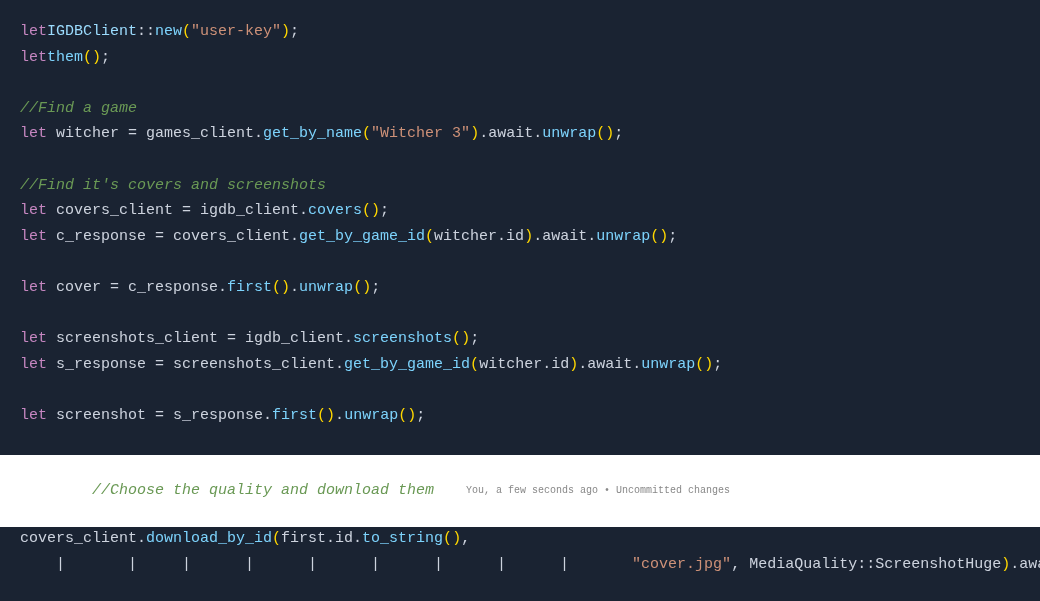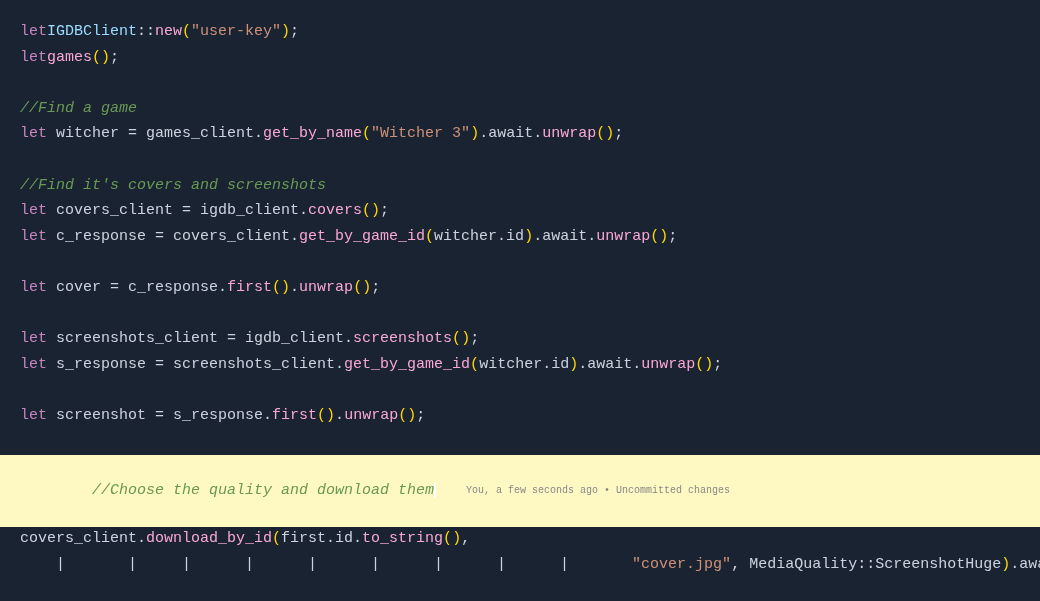--- a/index.html
+++ b/index.html
@@ -31,21 +31,21 @@
       min-height: 25.6px;
       padding: 0 20px;
       white-space: pre;
     }
     .code-line.active-line {
       background: #243447;
     }
     
     .kw { color: #c586c0; } 
     .ident { color: #9cdcfe; }
-    .fn-call { color: #f9a8d4; }
+    .fn-call { color: #7dd3fc; }
     .string { color: #ce9178; }
     .comment { color: #6a9955; font-style: italic; }
     .paren { color: #ffd700; }
     .semi { color: #cdd3de; }
     .plain { color: #cdd3de; }
     .cursor {
       display: inline-block;
       width: 2px;
       height: 15px;
       background: #ffffff;
@@ -60,21 +60,21 @@
 <body>
 
 <div class="editor">
   <div class="code-area">
 
     <div class="code-line">
       <span class="kw">let</span><span class="ident">IGDBClient</span><span class="plain">::</span><span class="fn-call">new</span><span class="paren">(</span><span class="string">"user-key"</span><span class="paren">)</span><span class="semi">;</span>
     </div>
 
     <div class="code-line">
-      <span class="kw">let</span><span class="fn-call">games</span><span class="paren">(</span><span class="paren">)</span><span class="semi">;</span>
+      <span class="kw">let</span><span class="fn-call">them</span><span class="paren">(</span><span class="paren">)</span><span class="semi">;</span>
     </div>
 
     <div class="code-line">&nbsp;</div>
 
     <div class="code-line">
       <span class="comment">//Find a game</span>
     </div>
 
     <div class="code-line">
       <span class="kw">let</span><span class="plain"> witcher = games_client.</span><span class="fn-call">get_by_name</span><span class="paren">(</span><span class="string">"Witcher 3"</span><span class="paren">)</span><span class="plain">.await.</span><span class="fn-call">unwrap</span><span class="paren">(</span><span class="paren">)</span><span class="semi">;</span>
@@ -111,21 +111,21 @@
     </div>
 
     <div class="code-line">&nbsp;</div>
 
     <div class="code-line">
       <span class="kw">let</span><span class="plain"> screenshot = s_response.</span><span class="fn-call">first</span><span class="paren">(</span><span class="paren">)</span><span class="plain">.</span><span class="fn-call">unwrap</span><span class="paren">(</span><span class="paren">)</span><span class="semi">;</span>
     </div>
 
     <div class="code-line">&nbsp;</div>
 
-    <div class="code-line active-line" style="display:flex; align-items:center; background:#fef9c3;">
+    <div class="code-line active-line" style="display:flex; align-items:center; background:#ffffff;">
       <span style="flex: 0 0 auto;">
         <span class="comment">//Choose the quality and download them</span><span class="cursor"></span>
       </span>
       <span style="flex: 1; padding-left: 30px; color: #888; font-size: 10px; white-space: nowrap;">You, a few seconds ago • Uncommitted changes</span>
     </div>
 
     <div class="code-line">
       <span class="plain">covers_client.</span><span class="fn-call">download_by_id</span><span class="paren">(</span><span class="plain">first.id.</span><span class="fn-call">to_string</span><span class="paren">(</span><span class="paren">)</span><span class="plain">,</span>
     </div>
 

